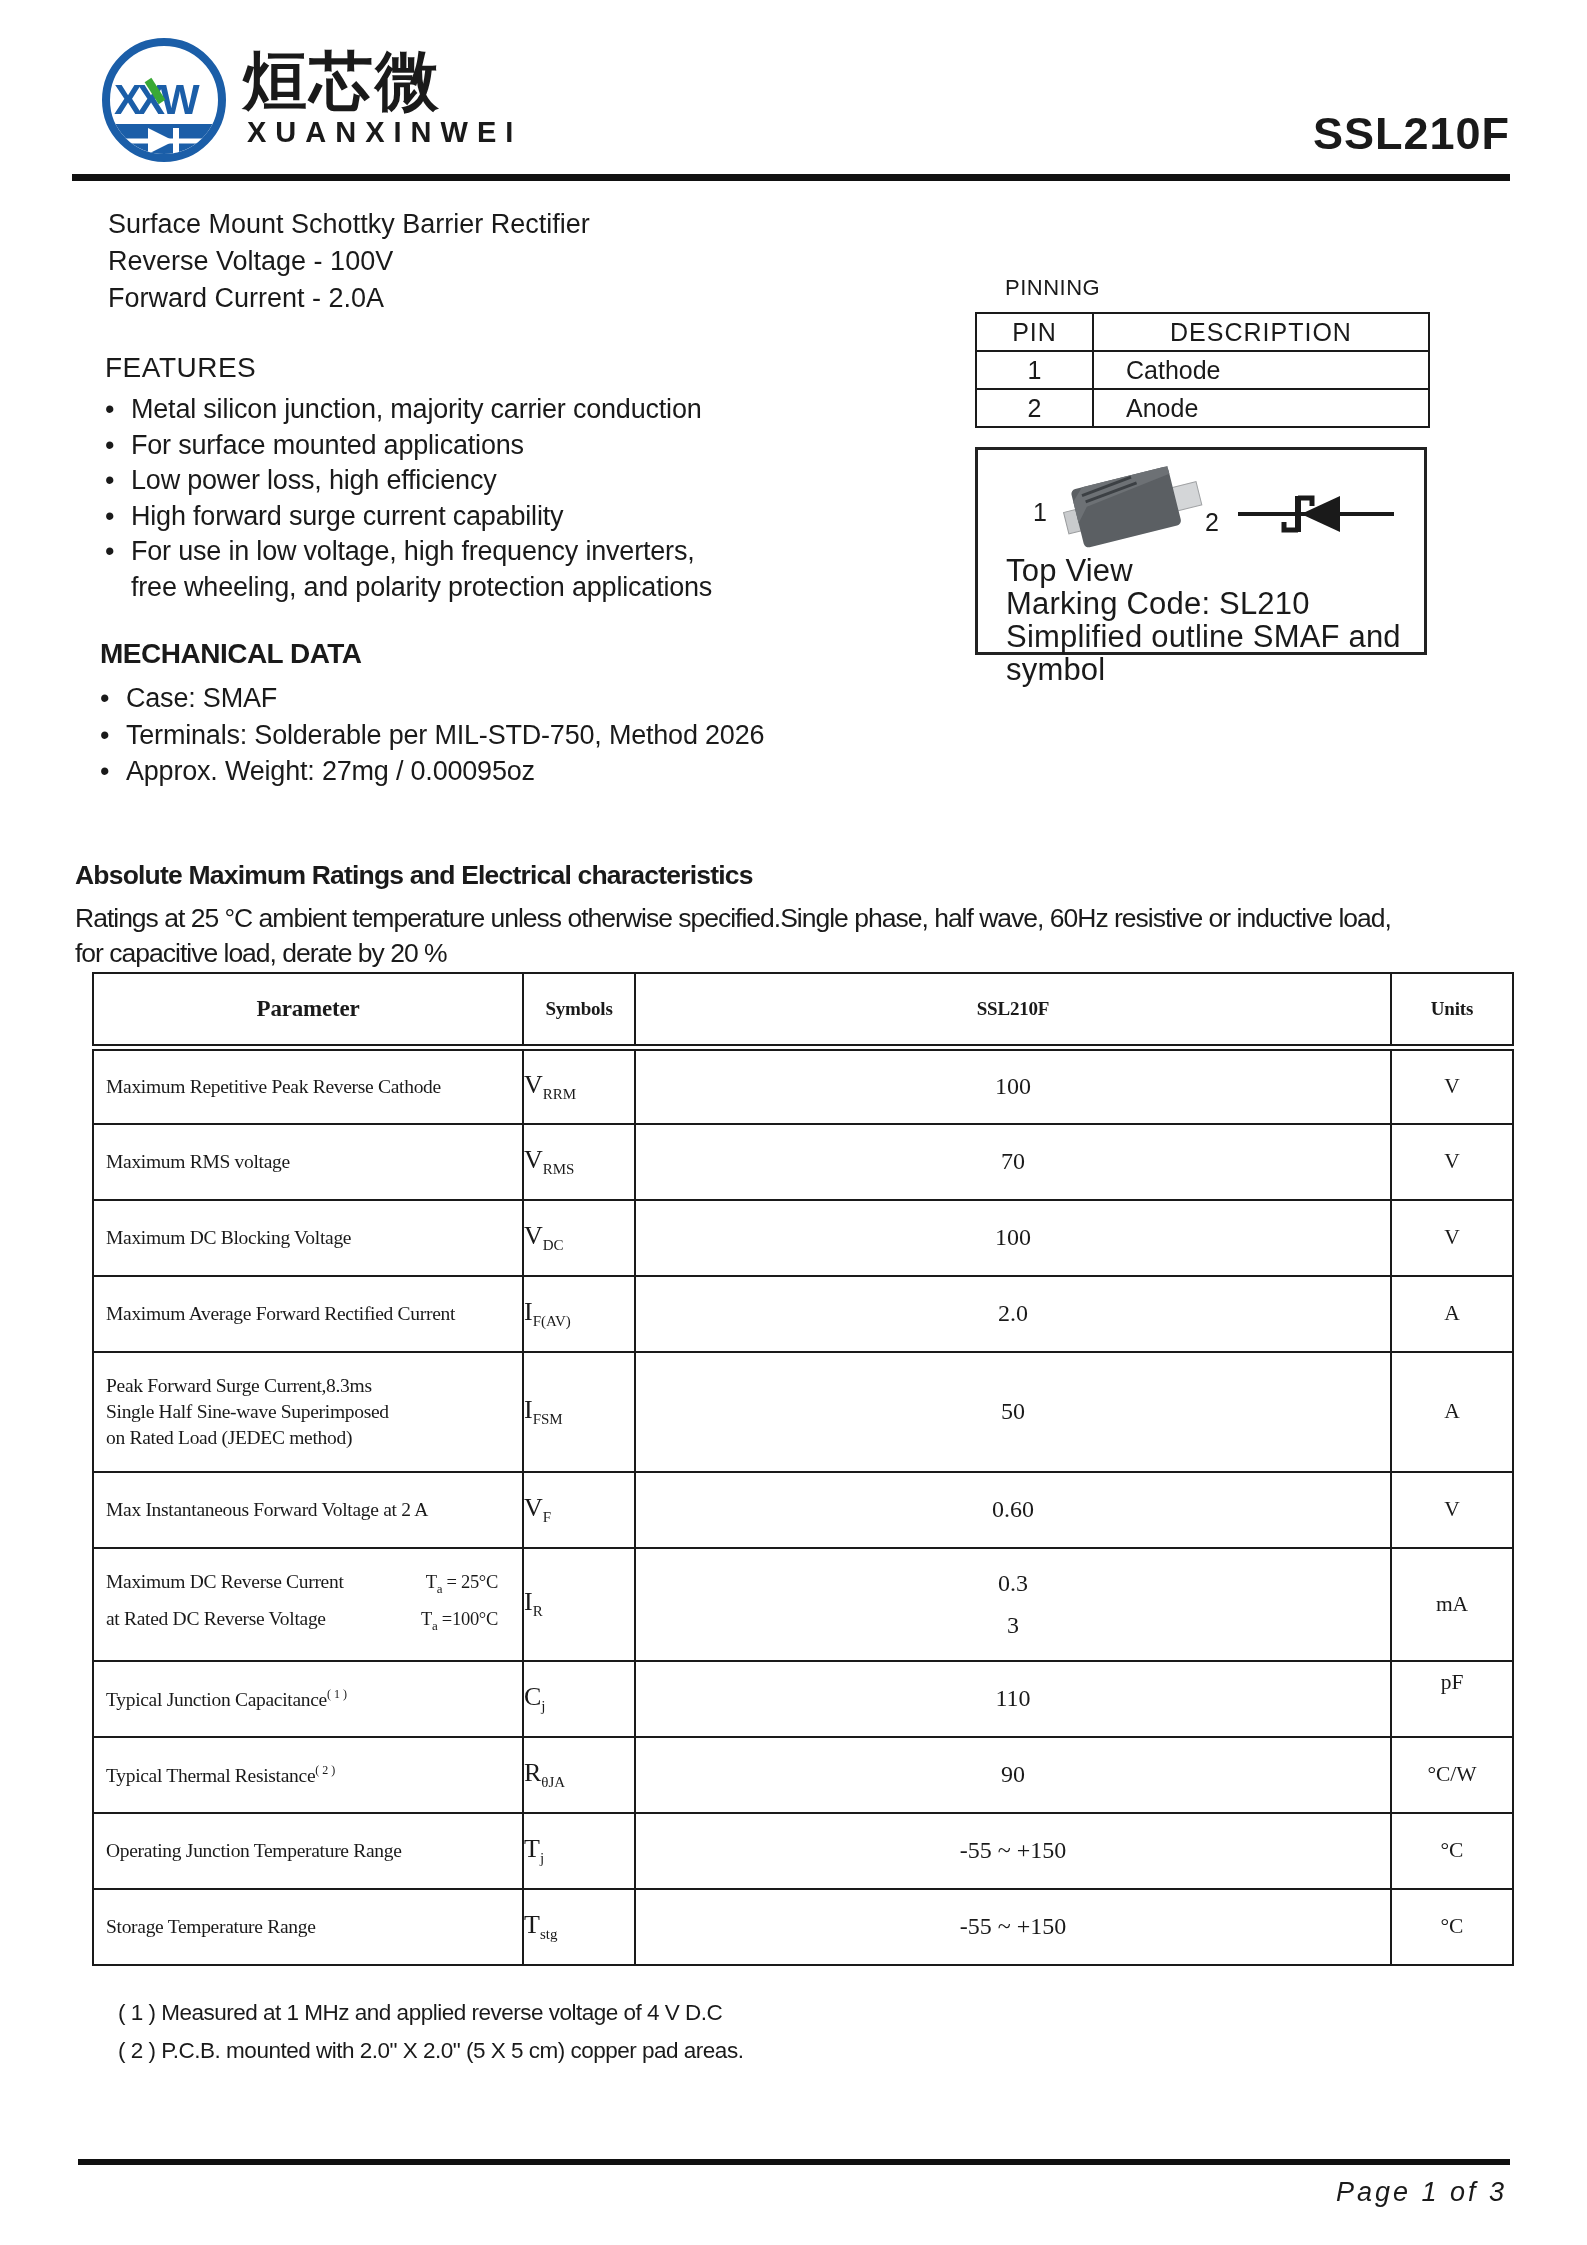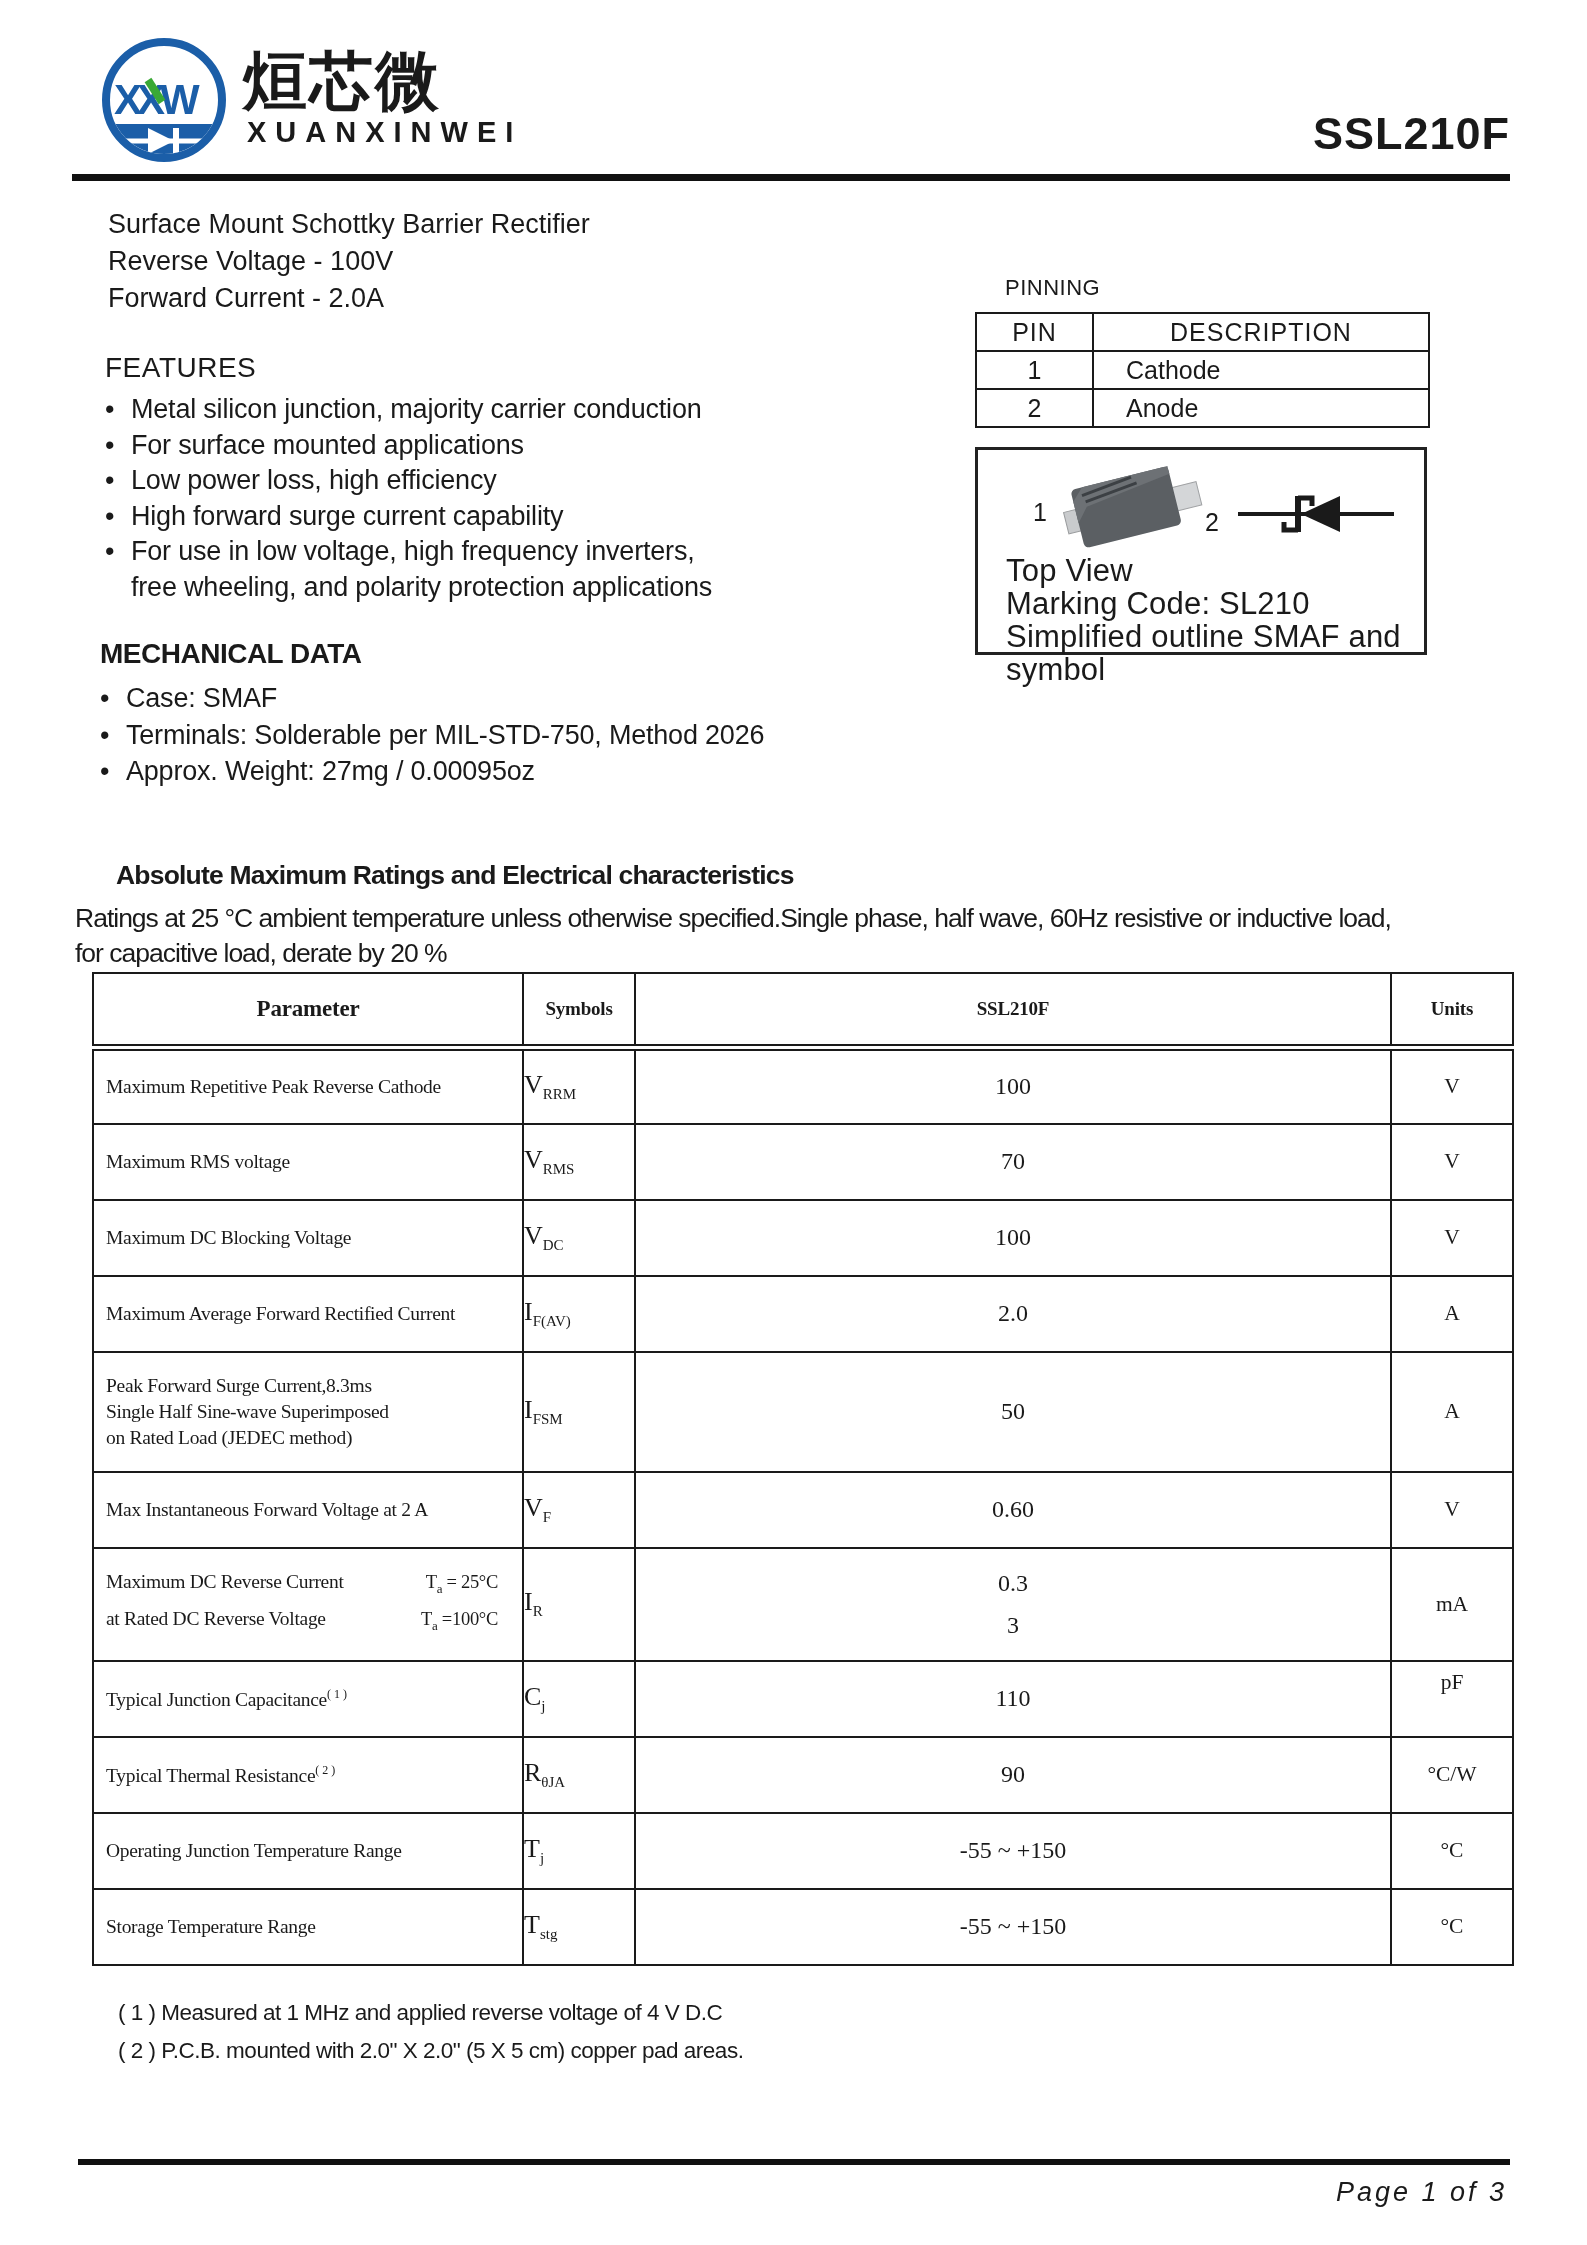--- a/index.html
+++ b/index.html
@@ -37,21 +37,21 @@
 
   
   .pkg-box { position:absolute; left:975px; top:447px; width:446px; height:202px; border:3px solid #222; }
   .pkg-pin1 { position:absolute; left:55px; top:48px; font-size:25px; }
   .pkg-pin2 { position:absolute; left:227px; top:58px; font-size:25px; }
   .pkg-svg { position:absolute; left:78px; top:8px; }
   .diode-svg { position:absolute; left:258px; top:42px; }
   .pkg-lines { position:absolute; left:28px; top:104px; font-size:31px; line-height:33px; letter-spacing:0.2px; }
 
   
-  .ratings-title { position:absolute; left:75px; top:860px; font-size:26.5px; font-weight:bold; letter-spacing:-0.8px;margin-left:41px; }
+  .ratings-title { position:absolute; left:75px; top:860px; font-size:26.5px; font-weight:bold; letter-spacing:-0.8px; }
   .ratings-para { position:absolute; left:75px; top:901px; width:1420px; font-size:26.5px; line-height:35px; letter-spacing:-1px; }
 
   .ratings-table { position:absolute; left:92px; top:972px; border-collapse:collapse; table-layout:fixed; }
   .ratings-table td, .ratings-table th { border:2.5px solid #1a1a1a; padding:0; vertical-align:middle;font-family:Liberation Serif, serif; }
   .ratings-table tr.hd th { border-bottom:7px double #1a1a1a; height:70px; font-weight:bold; }
   .ratings-table th.big { font-size:23px; letter-spacing:-0.2px; }
   .ratings-table th.small { font-size:19px; letter-spacing:-0.2px; }
   .ratings-table tr.std { height:76px; }
   .ratings-table tr.tall3 { height:120px; }
   .ratings-table tr.tall2 { height:113px; }

